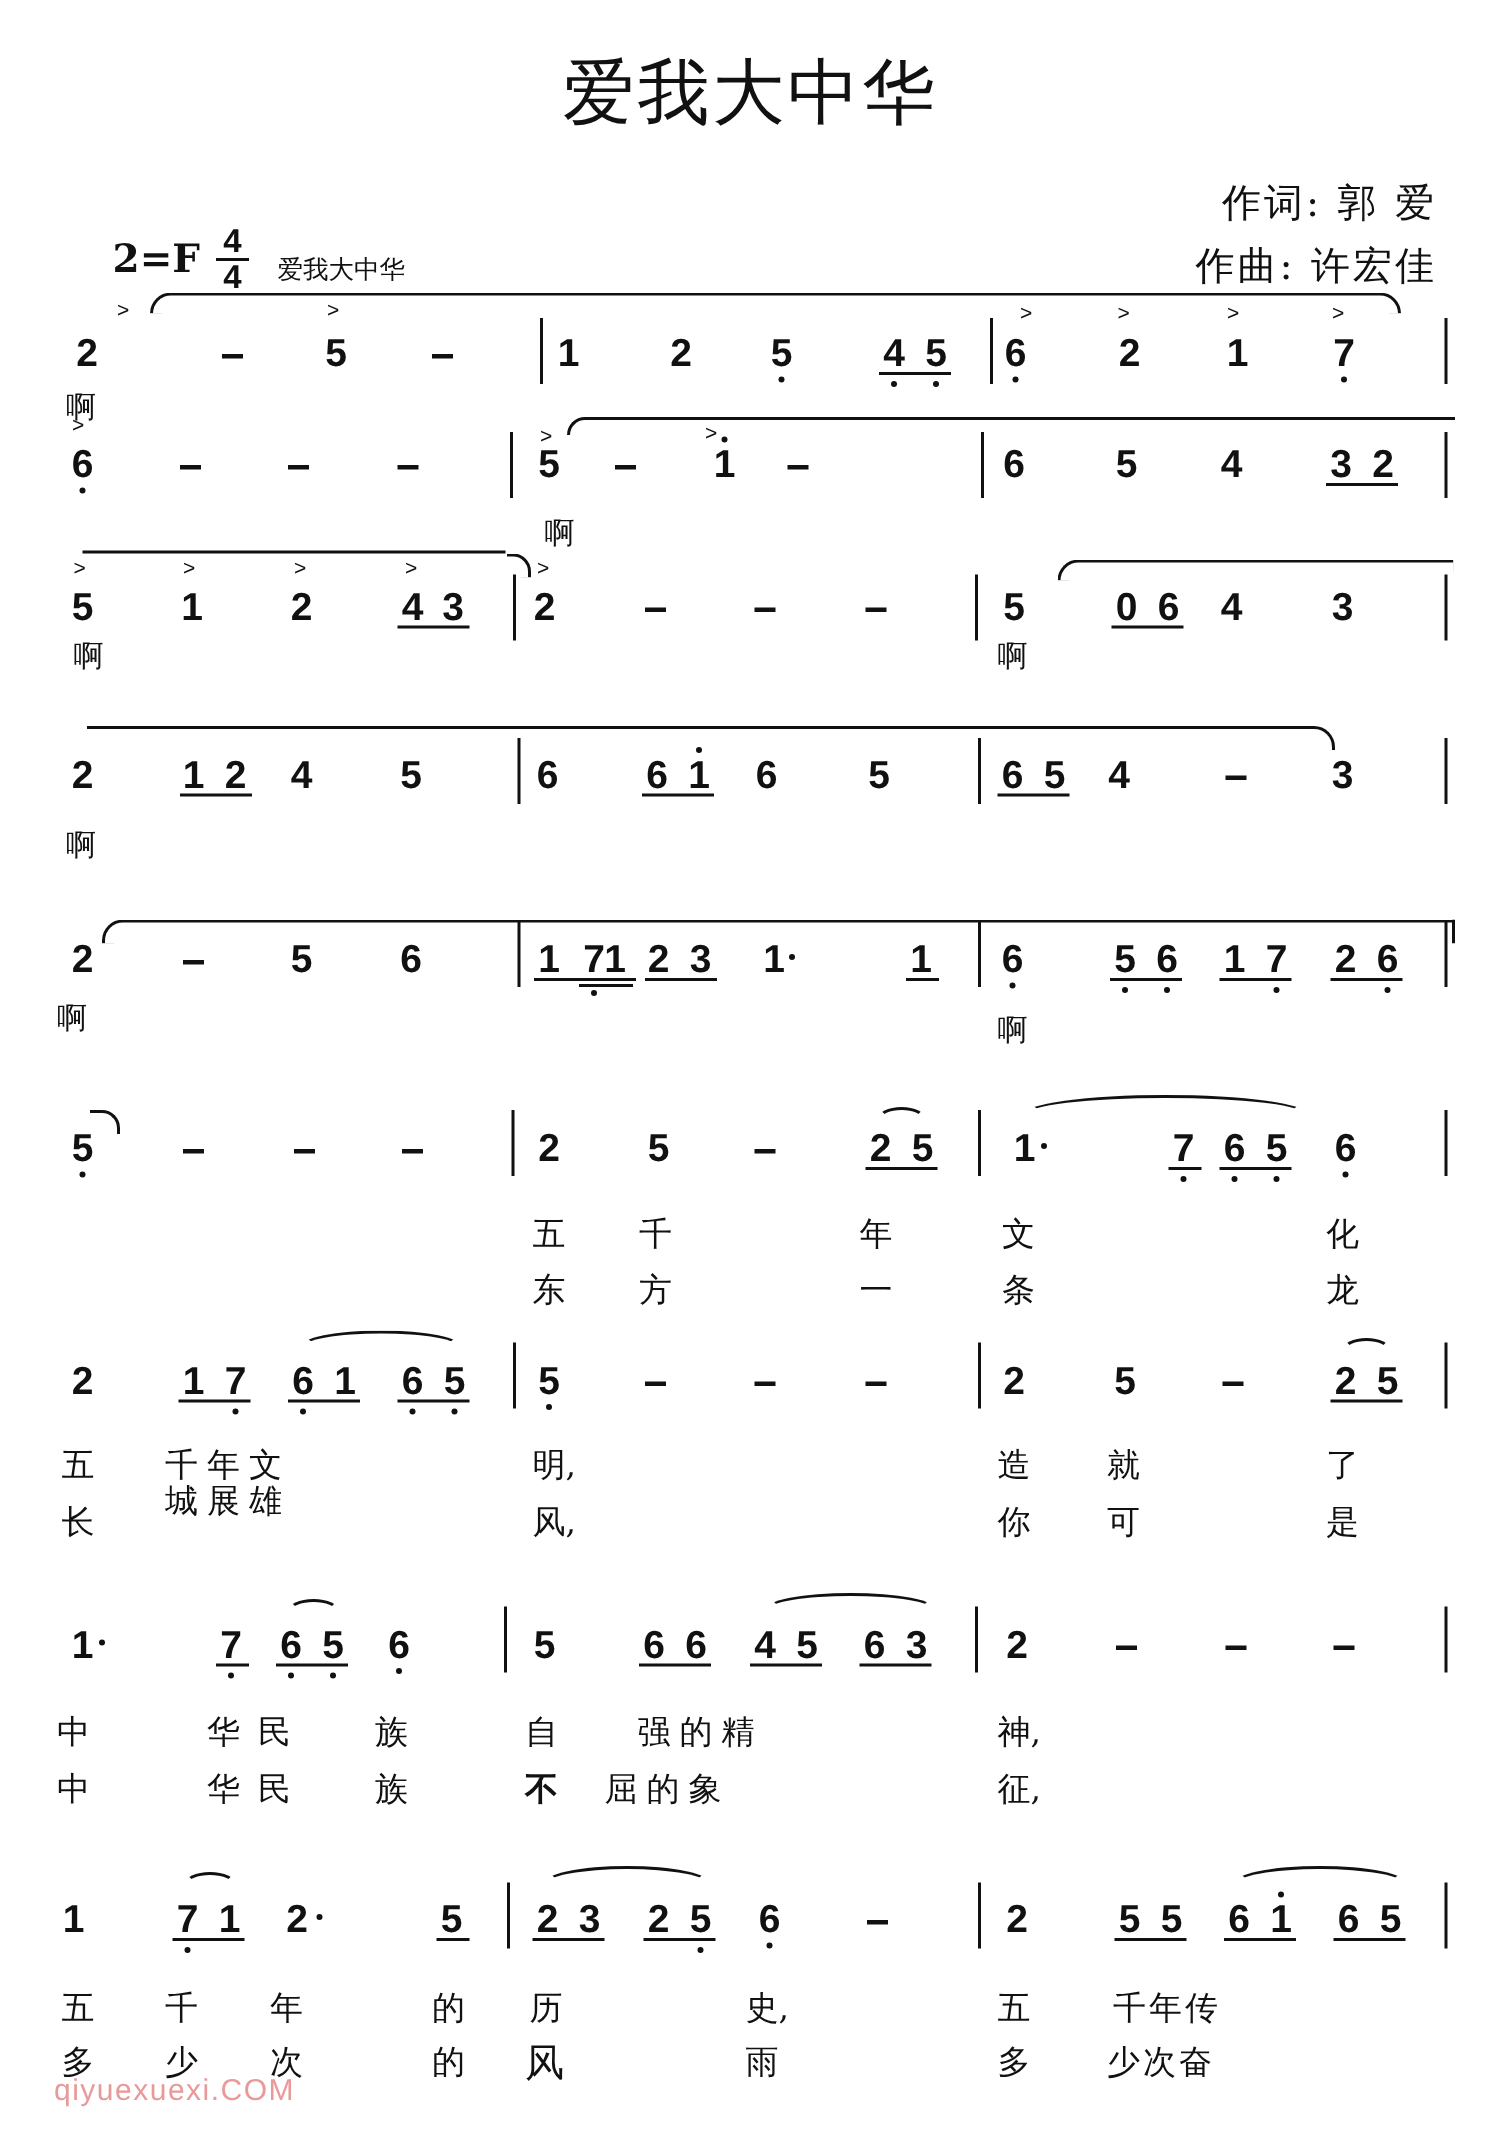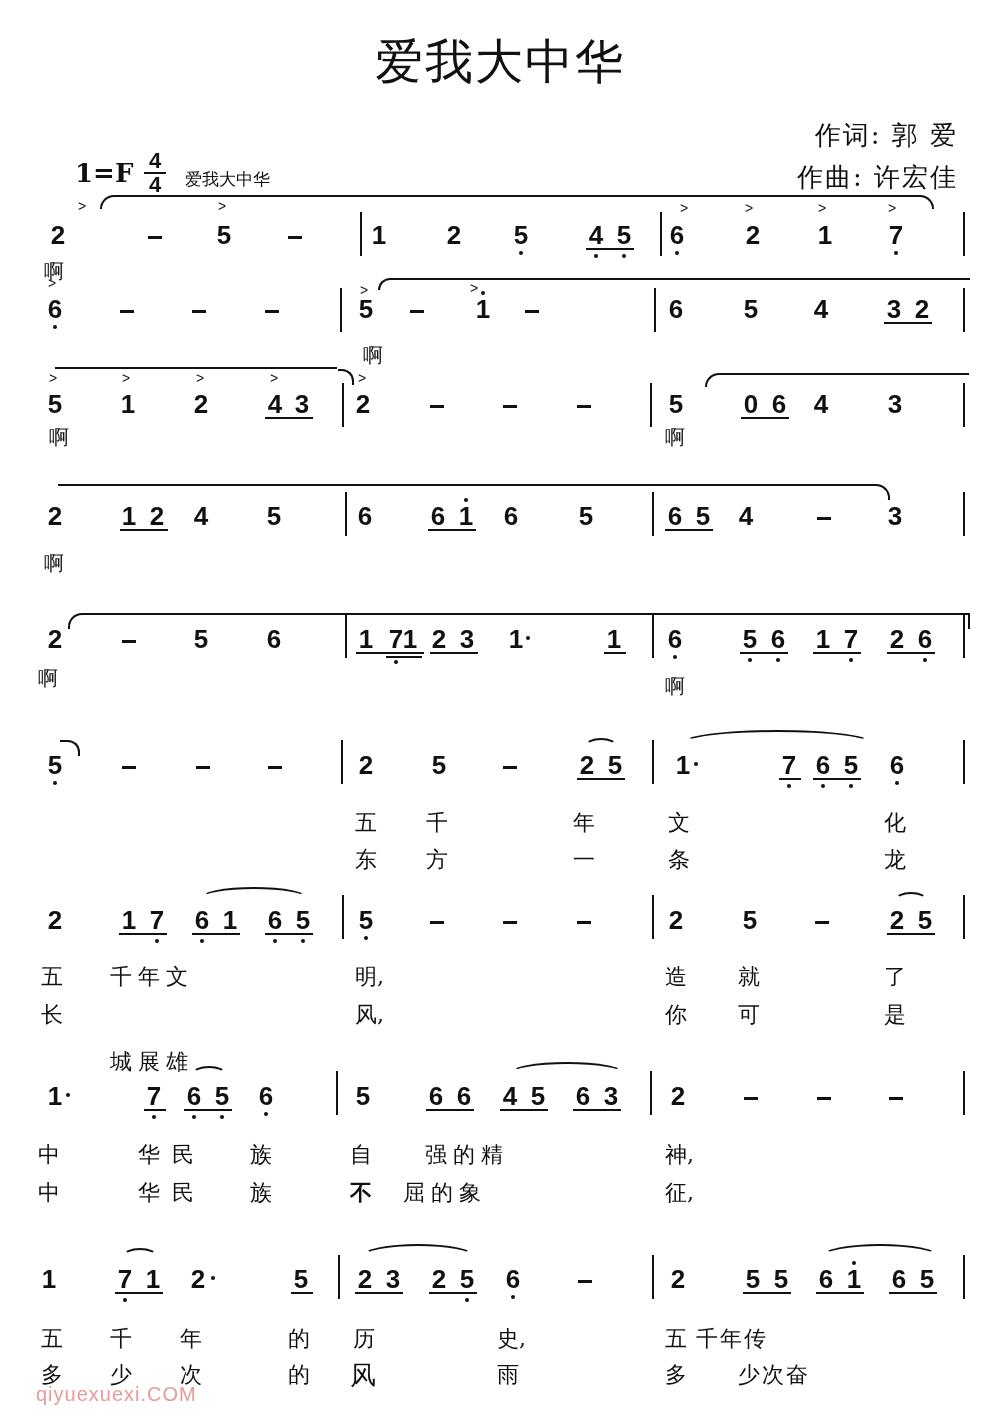--- a/index.html
+++ b/index.html
@@ -25,21 +25,21 @@
   .lyr { position: absolute; font-family: "DejaVu Serif", serif; font-size: 22px; }
   .ah { position: absolute; font-family: "DejaVu Serif", serif; font-size: 20px; }
   .wm { position: absolute; left: 36px; top: 1383px; font-family: "Liberation Sans", sans-serif; font-size: 20px; color: #e89a9a; letter-spacing: 1px; }
 </style>
 </head>
 <body>
 
 <div class="title">爱我大中华</div>
 <div class="credit" style="top:118px">作词: 郭  爱</div>
 <div class="credit" style="top:160px">作曲: 许宏佳</div>
-<div class="key">1=F</div>
+<div class="key">2=F</div>
 <div class="ts">
   <div>4</div>
   <div class="bar"></div>
   <div>4</div>
 </div>
 <div class="tempo">爱我大中华</div>
 
 <div class="row" style="top:0">
   <div class="slur" style="left:100px;top:195px;width:830px;height:12px;border-left:2px solid #111;border-right:2px solid #111;border-radius:14px 14px 0 0;"></div>
   <span class="acc" style="left:78px;top:198px">&gt;</span>
@@ -274,21 +274,21 @@
     <span class="n" style="left:914px;top:905px">5</span>
   <div class="ul" style="left:887px;top:933px;width:48px"></div>
   <div class="bl" style="left:963px;top:895px;height:44px"></div>
   <span class="lyr" style="left:41px;top:962px">五</span>
   <span class="lyr" style="left:110px;top:962px;letter-spacing:6px">千年文</span>
   <span class="lyr" style="left:355px;top:962px">明,</span>
   <span class="lyr" style="left:665px;top:962px">造</span>
   <span class="lyr" style="left:738px;top:962px">就</span>
   <span class="lyr" style="left:884px;top:962px">了</span>
   <span class="lyr" style="left:41px;top:1000px">长</span>
-  <span class="lyr" style="left:110px;top:1047px;letter-spacing:6px">城展雄</span>
+  <span class="lyr" style="left:110px;top:986px;letter-spacing:6px">城展雄</span>
   <span class="lyr" style="left:355px;top:1000px">风,</span>
   <span class="lyr" style="left:665px;top:1000px">你</span>
   <span class="lyr" style="left:738px;top:1000px">可</span>
   <span class="lyr" style="left:884px;top:1000px">是</span>
 </div>
 
 <div class="row" style="top:0">
   <span class="n" style="left:44px;top:1081px">1</span>
     <div class="dotb" style="left:66px;top:1093px"></div>
   <span class="n" style="left:143px;top:1081px">7</span>
@@ -371,21 +371,21 @@
     <span class="n" style="left:916px;top:1264px">5</span>
   <div class="ul" style="left:889px;top:1292px;width:48px"></div>
   <div class="bl" style="left:963px;top:1255px;height:44px"></div>
   <span class="lyr" style="left:41px;top:1324px">五</span>
   <span class="lyr" style="left:110px;top:1324px">千</span>
   <span class="lyr" style="left:180px;top:1324px">年</span>
   <span class="lyr" style="left:288px;top:1324px">的</span>
   <span class="lyr" style="left:353px;top:1324px">历</span>
   <span class="lyr" style="left:497px;top:1324px">史,</span>
   <span class="lyr" style="left:665px;top:1324px">五</span>
-  <span class="lyr" style="left:696px;top:1324px;letter-spacing:2px">千年传</span>
+  <span class="lyr" style="left:742px;top:1324px;letter-spacing:2px">千年传</span>
   <span class="lyr" style="left:41px;top:1360px">多</span>
   <span class="lyr" style="left:110px;top:1360px">少</span>
   <span class="lyr" style="left:180px;top:1360px">次</span>
   <span class="lyr" style="left:288px;top:1360px">的</span>
   <span class="lyr" style="left:350px;top:1358px;font-size:26px">风</span>
   <span class="lyr" style="left:497px;top:1360px">雨</span>
   <span class="lyr" style="left:665px;top:1360px">多</span>
   <span class="lyr" style="left:738px;top:1360px;letter-spacing:2px">少次奋</span>
 </div>
 

